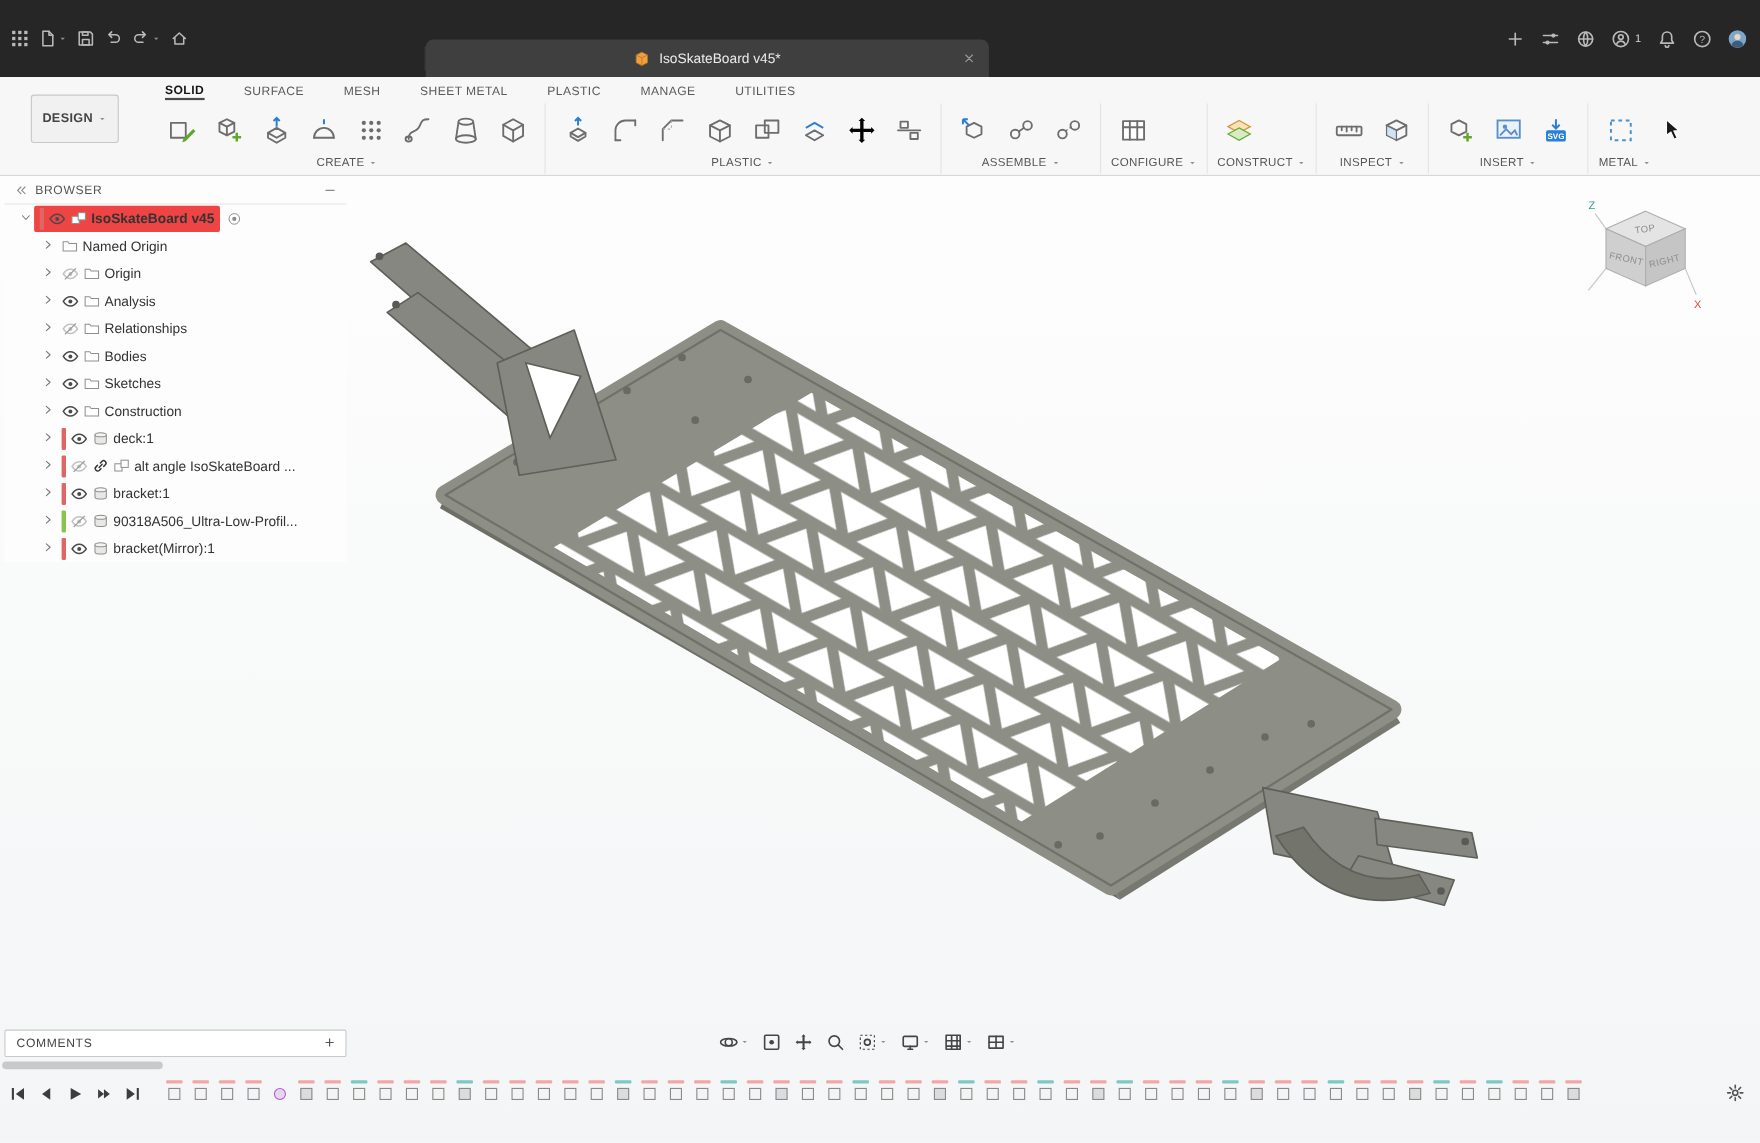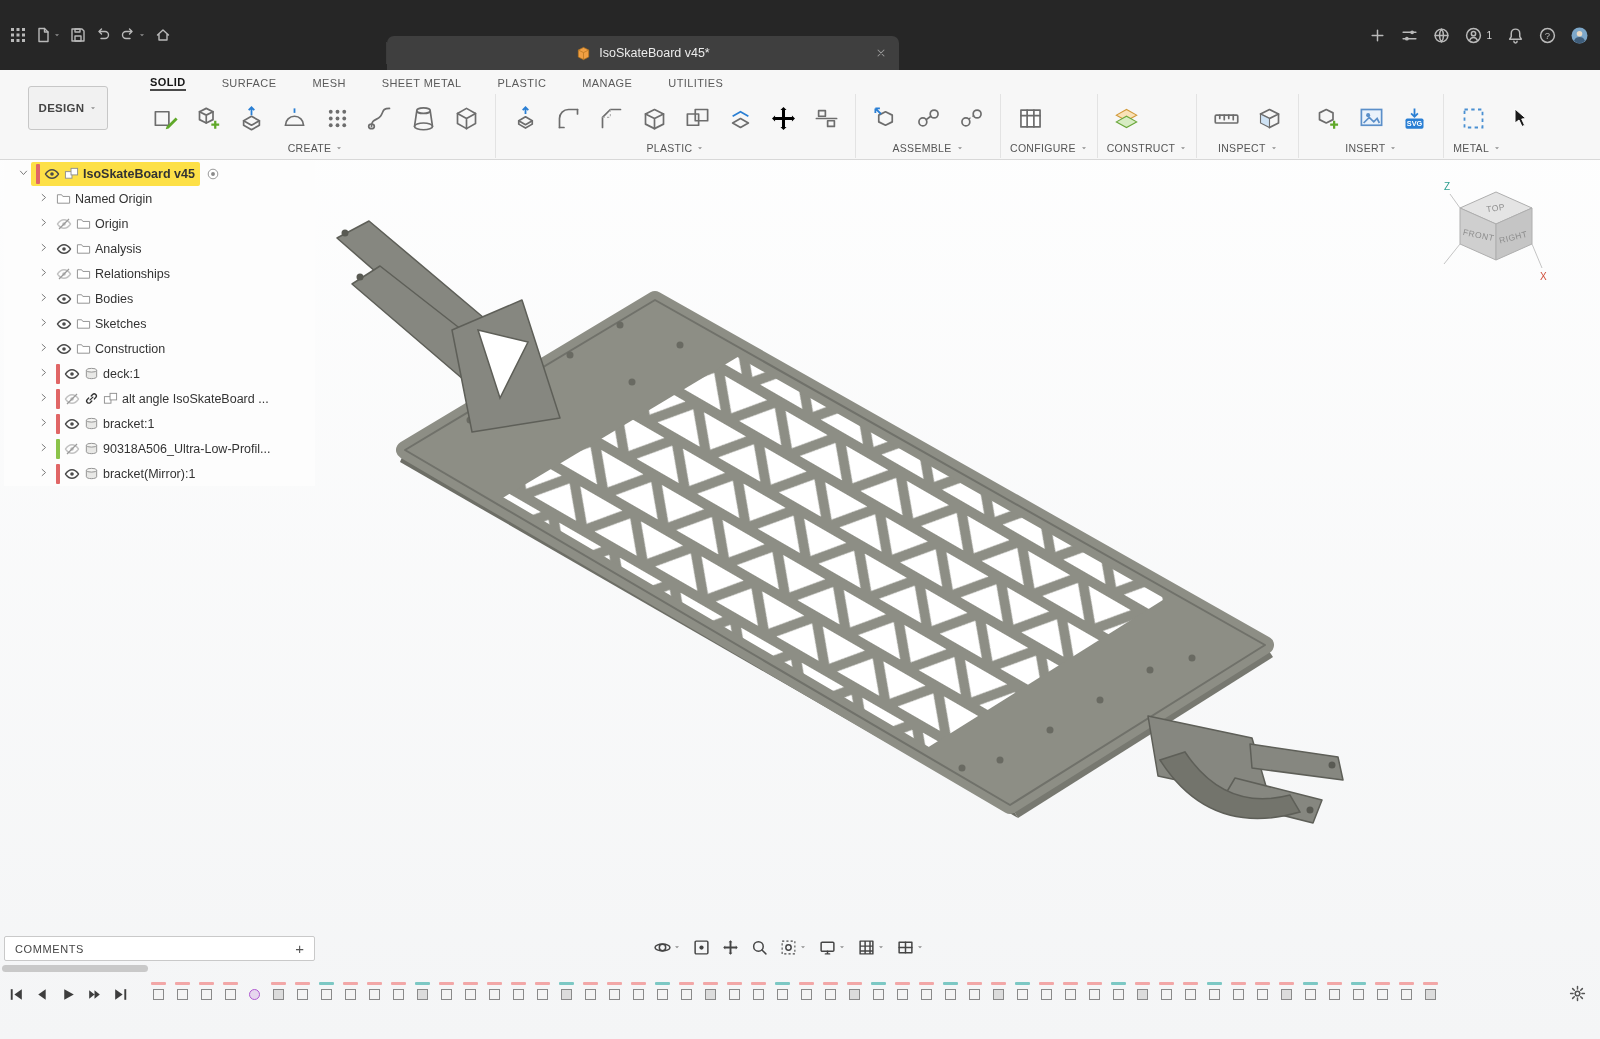--- a/index.html
+++ b/index.html
@@ -50,21 +50,21 @@
   
   .browser-panel{position:absolute;left:4px;top:161px;width:311px;z-index:10;background:rgba(253,253,253,.88)}
   .bhead{height:25px;display:flex;align-items:center;gap:7px;padding:0 9px;border-bottom:1px solid #e6e6e6}
   .bhead .ic{width:12px;height:12px;color:#8a8a8a}
   .btitle{flex:1;font-size:11px;color:#555;letter-spacing:.6px}
   .brow{height:25px;display:flex;align-items:center;padding-left:14px}
   .brow.child{padding-left:34px}
   .barrow{width:13px;height:13px;color:#777;line-height:0;flex:none}
   .barrow svg{width:11px;height:11px}
   .row-main{display:flex;align-items:center;gap:4px;padding:2px 5px;border-radius:2px}
-  .row-main.selected{background:#fde047}
+  .row-main.selected{background:#ef4444}
   .bbar{width:4px;height:20px;border-radius:1px;flex:none}
   .beye{width:16px;height:16px;color:#4a4a4a;flex:none}
   .beye.off{color:#c2c2c2}
   .brow .ic{width:15px;height:15px}
   .blabel{font-size:12.5px;color:#333;white-space:nowrap;max-width:196px;overflow:hidden;text-overflow:ellipsis}
   .blabel.root{font-weight:bold}
   .bradio{width:14px;height:14px;margin-left:6px;line-height:0}
   .bradio svg{width:14px;height:14px}
 
   
@@ -662,20 +662,33 @@
     <polygon points="60,46 96,30 96,66 60,82" fill="#c5c5c5" stroke="#aeaeae" stroke-width="1"></polygon>
     <text class="vc-face-label" x="60" y="33" text-anchor="middle" transform="rotate(-8 60 33)">TOP</text>
     <text class="vc-face-label" x="42" y="60" text-anchor="middle" transform="rotate(12 42 60)">FRONT</text>
     <text class="vc-face-label" x="78" y="62" text-anchor="middle" transform="rotate(-14 78 62)">RIGHT</text>
     <text x="8" y="12" font-size="10" fill="#2e9e8f">Z</text>
     <text x="104" y="102" font-size="10" fill="#d0503c">X</text>
   </svg>
 </div>
 
 <div class="browser-panel">
+  <div class="bhead">
+    <span class="ic">
+        <svg viewBox="0 0 16 16">
+          <path d="M8 4L4 8l4 4M13 4L9 8l4 4" stroke="currentColor" fill="none" stroke-width="1.4" stroke-linecap="round" stroke-linejoin="round"></path>
+        </svg>
+      </span>
+    <span class="btitle">BROWSER</span>
+    <span class="ic">
+        <svg viewBox="0 0 16 16">
+          <path d="M3 8h10" stroke="currentColor" fill="none" stroke-width="1.4" stroke-linecap="round" stroke-linejoin="round"></path>
+        </svg>
+      </span>
+  </div>
   <div class="btree">
       <div class="brow">
     <span class="barrow"><svg viewBox="0 0 16 16">
             <path d="M3.5 6L8 11l4.5-5" stroke="currentColor" fill="none" stroke-width="1.4" stroke-linecap="round" stroke-linejoin="round"></path>
           </svg></span>
     <span class="row-main selected">
           <span class="bbar" style="background:#e06666"></span>
           <button class="beye">
             <svg viewBox="0 0 16 16">
               <path d="M1.5 8S4.3 3.8 8 3.8 14.5 8 14.5 8 11.7 12.2 8 12.2 1.5 8 1.5 8z" stroke="currentColor" fill="none" stroke-width="1.4" stroke-linecap="round" stroke-linejoin="round"></path>

